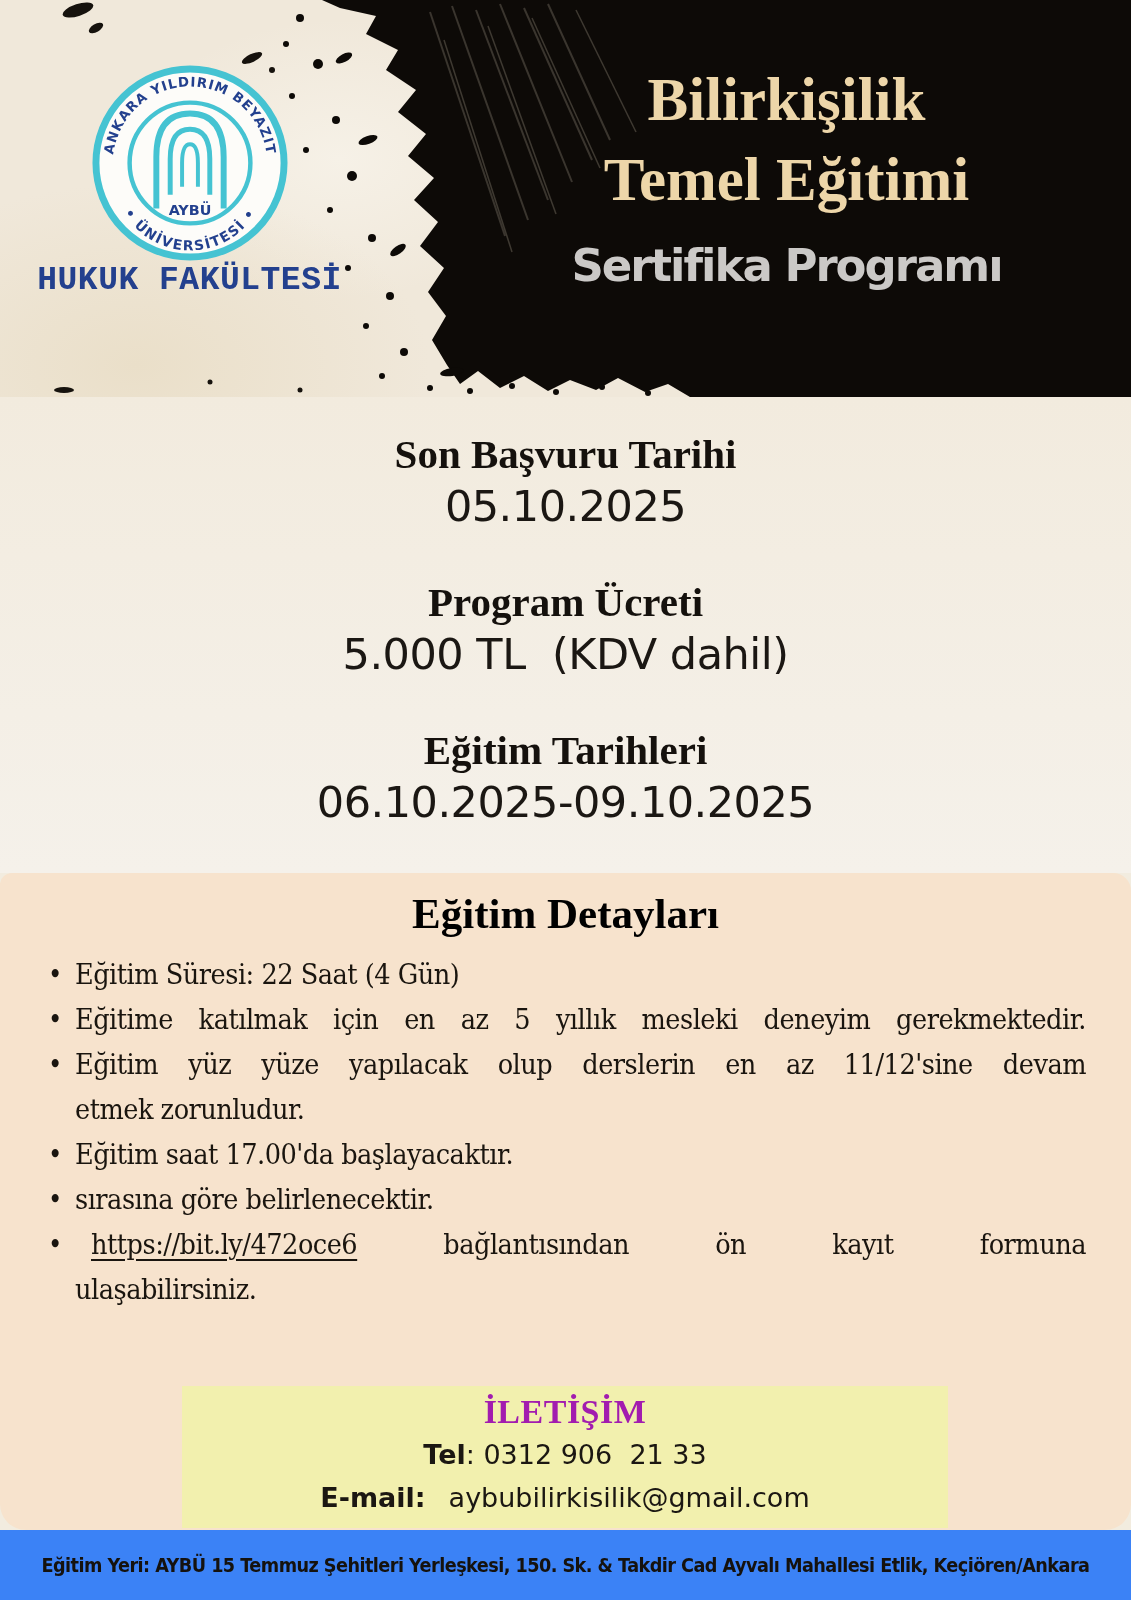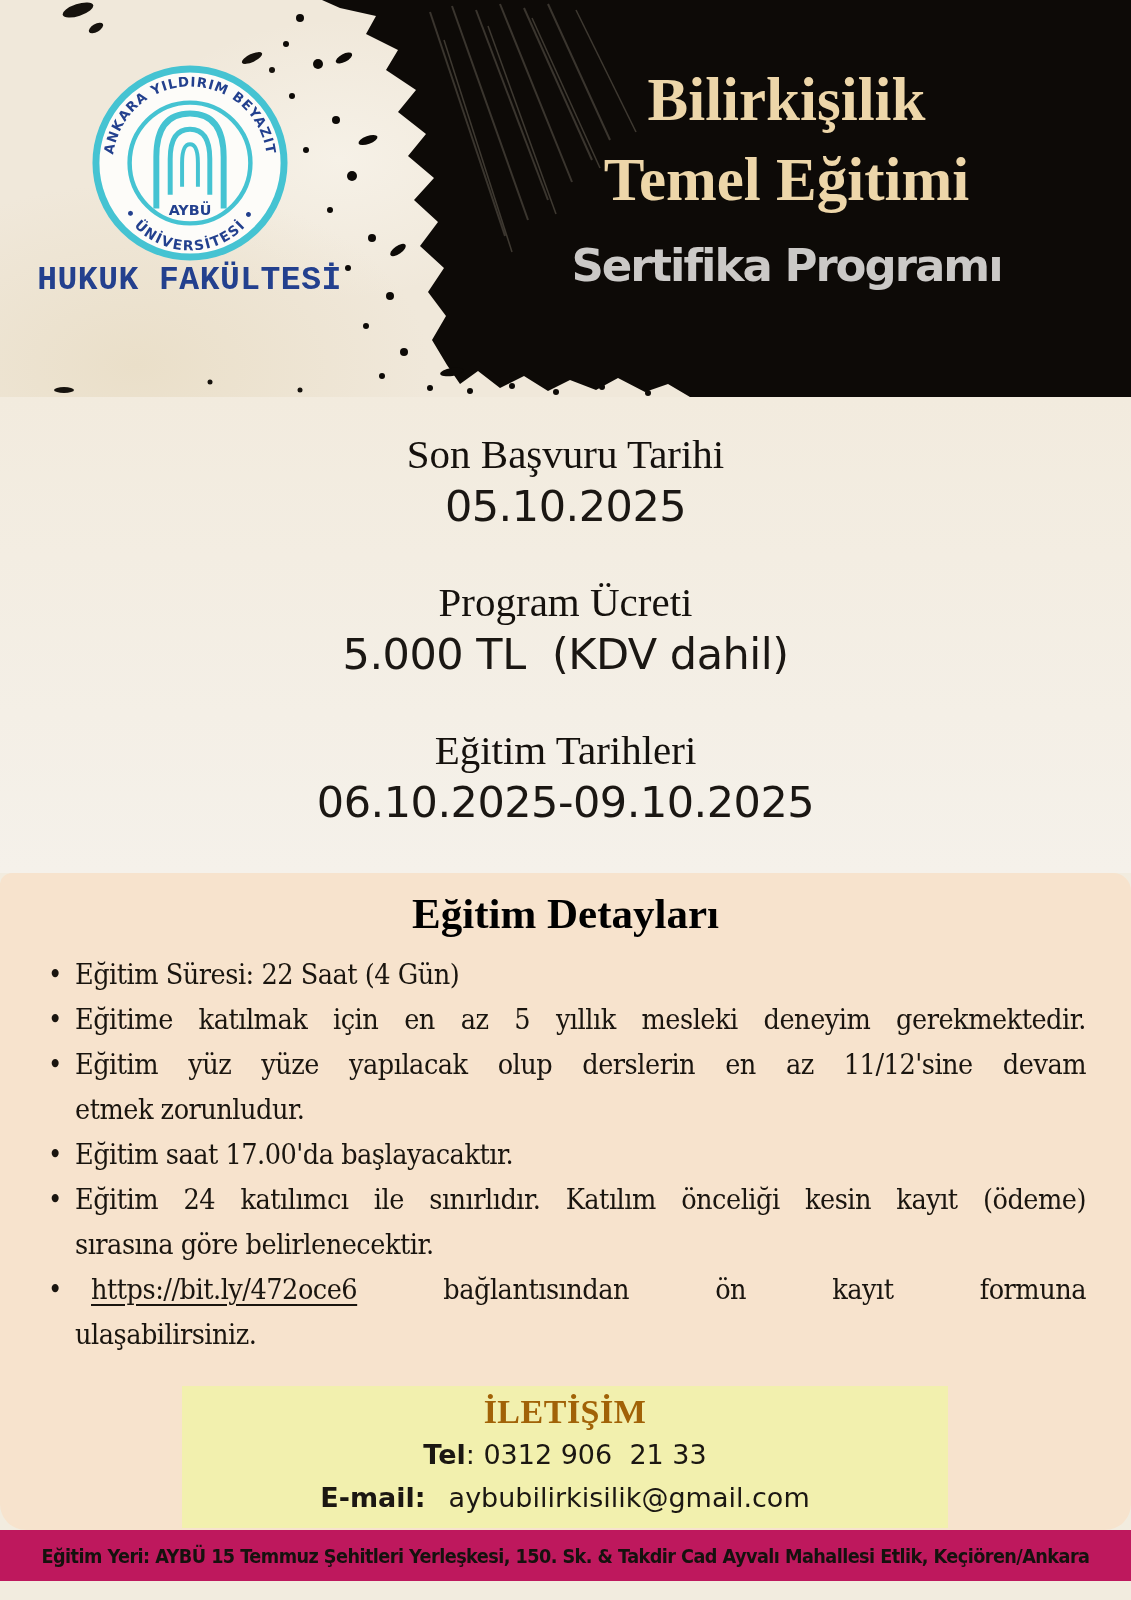--- a/index.html
+++ b/index.html
@@ -32,21 +32,21 @@
     margin-top:10px;font-family:"DejaVu Sans",sans-serif;font-weight:700;
     font-size:45px;line-height:72px;color:#cbc9c7;letter-spacing:-2px;white-space:nowrap;
   }
   
   .info{
     height:476px;box-sizing:border-box;padding-top:33px;text-align:center;
     background:linear-gradient(#f2ebde,#f5f1ea);
   }
   .info-group + .info-group{margin-top:44px;}
   .info-label{
-    font-family:"Liberation Serif",serif;font-weight:400;font-size:41px;
+    font-family:"Liberation Serif",serif;font-weight:700;font-size:41px;
     line-height:48px;color:#15110d;
   }
   .info-value{
     font-size:43px;line-height:56px;font-weight:500;color:#1b1713;
     white-space:pre-wrap;letter-spacing:-0.5px;
   }
   
   .details{
     position:relative;height:657px;box-sizing:border-box;
     background:#f7e3cd;border-radius:12px 18px 26px 26px;
@@ -67,29 +67,29 @@
   .line{display:block;}
   .line.spread{text-align:justify;text-align-last:justify;}
   .reg-link{color:inherit;text-decoration:underline;text-underline-offset:5px;text-decoration-thickness:2px;margin-left:16px;}
   
   .contact{
     position:absolute;left:182px;top:513px;width:766px;height:142px;
     box-sizing:border-box;background:#f2f0ae;text-align:center;padding-top:5px;
   }
   .contact-title{
     font-family:"Liberation Serif",serif;font-weight:700;font-size:34px;
-    line-height:42px;color:#a16207;letter-spacing:.5px;
+    line-height:42px;color:#a21caf;letter-spacing:.5px;
   }
   .contact-line{font-size:27px;line-height:43px;color:#1b1712;white-space:pre-wrap;}
   .contact-line .lbl{font-weight:700;}
   .contact-line .val{font-weight:400;}
   .email-line .val{margin-left:23px;}
   
   .footer{
-    height:51px;background:#be185d;display:flex;align-items:center;justify-content:center;
+    height:70px;background:#3b82f6;display:flex;align-items:center;justify-content:center;
   }
   .footer-text{
     font-weight:700;font-size:19px;letter-spacing:-0.6px;white-space:nowrap;
     transform:scaleX(0.93);color:#15120e;
   }
 </style>
 </head>
 <body>
 
 <div class="poster">
@@ -214,21 +214,20 @@
         <span class="line spread">Eğitime katılmak için en az 5 yıllık mesleki deneyim gerekmektedir.</span>
       </li>
       <li>
         <span class="line spread">Eğitim yüz yüze yapılacak olup derslerin en az 11/12'sine devam</span>
         <span class="line">etmek zorunludur.</span>
       </li>
       <li>
         <span class="line">Eğitim saat 17.00'da başlayacaktır.</span>
       </li>
       <li>
-        <span class="line spread">Eğitim 24 katılımcı ile sınırlıdır. Katılım önceliği kesin kayıt (ödeme)</span>
         <span class="line">sırasına göre belirlenecektir.</span>
       </li>
       <li>
         <span class="line spread"><a class="reg-link">https://bit.ly/472oce6</a> <span>bağlantısından ön kayıt formuna</span></span>
         <span class="line">ulaşabilirsiniz.</span>
       </li>
     </ul>
 
     <div class="contact">
       <div class="contact-title">İLETİŞİM</div>

